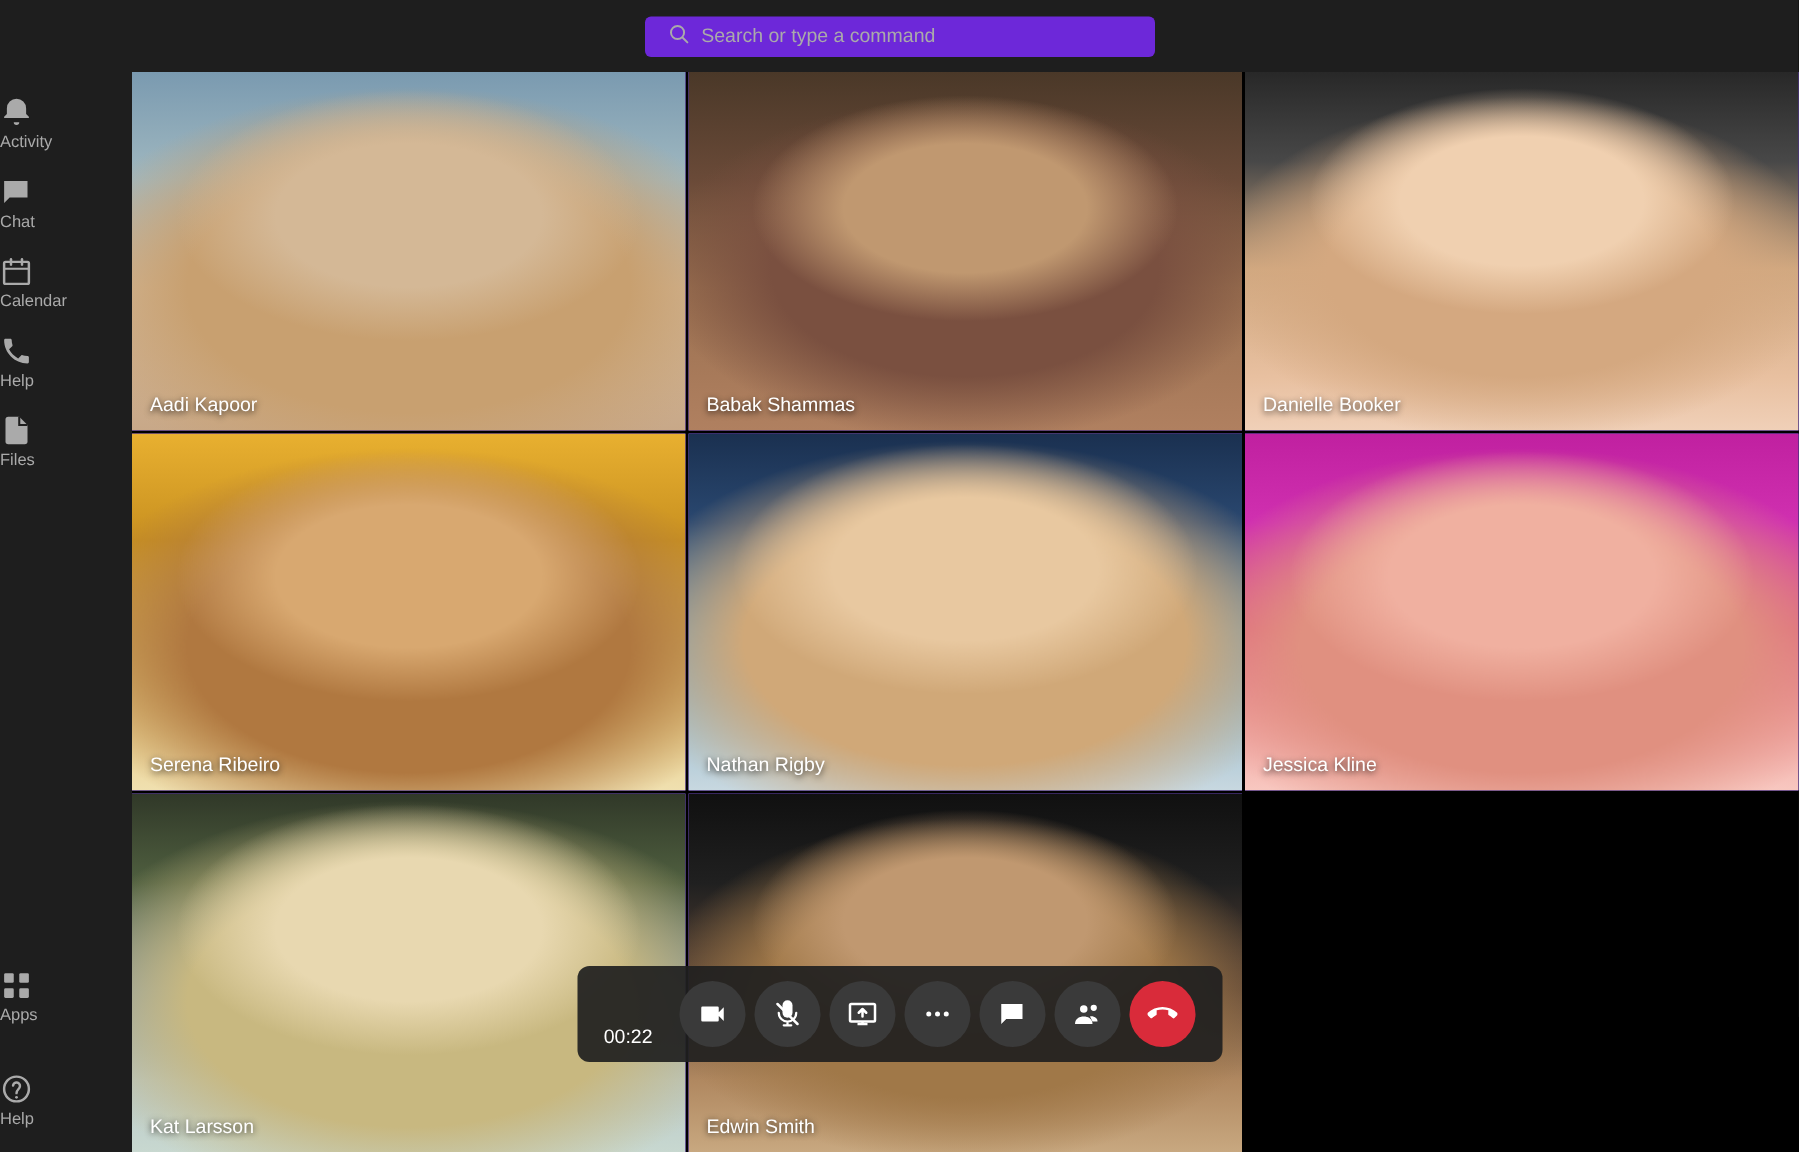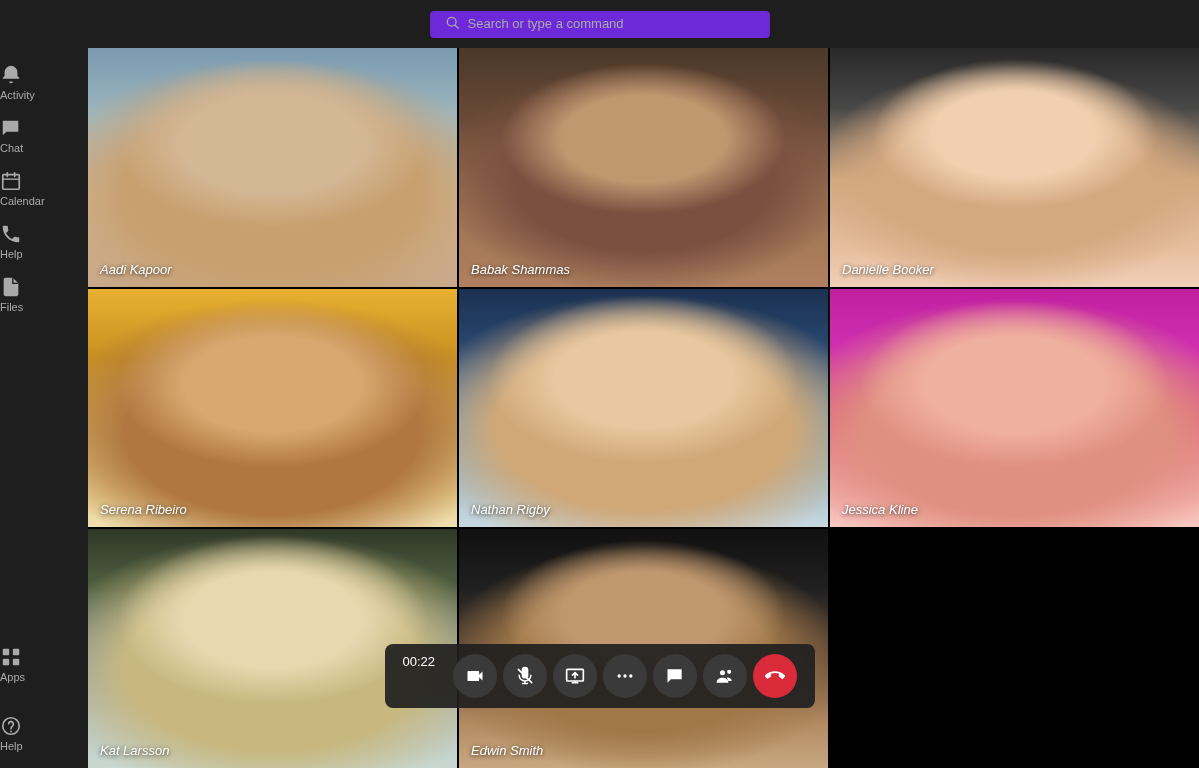--- a/index.html
+++ b/index.html
@@ -91,40 +91,39 @@
       display: grid;
       grid-template-columns: repeat(3, 1fr);
       grid-template-rows: repeat(3, 1fr);
       gap: 2px;
       background: #000;
     }
     .video-cell {
       position: relative;
       overflow: hidden;
       background: #8b5cf6;
-      font-style: italic;
     }
     .participant-name {
       position: absolute;
       bottom: 10px;
       left: 12px;
       color: #fff;
       font-size: 13px;
       font-weight: 400;
       text-shadow: 0 1px 4px rgba(0,0,0,0.8);
     }
 
     
     .call-controls {
       position: absolute;
       bottom: 60px;
       left: 50%;
       transform: translateX(-50%);
       display: flex;
-      align-items: flex-start;
+      align-items: flex-end;
       gap: 6px;
       background: rgba(32, 32, 32, 0.92);
       padding: 10px 18px;
       border-radius: 8px;
       z-index: 20;
       margin-top: 48px;
     }
     .timer-text {
       color: #fff;
       font-size: 13px;

